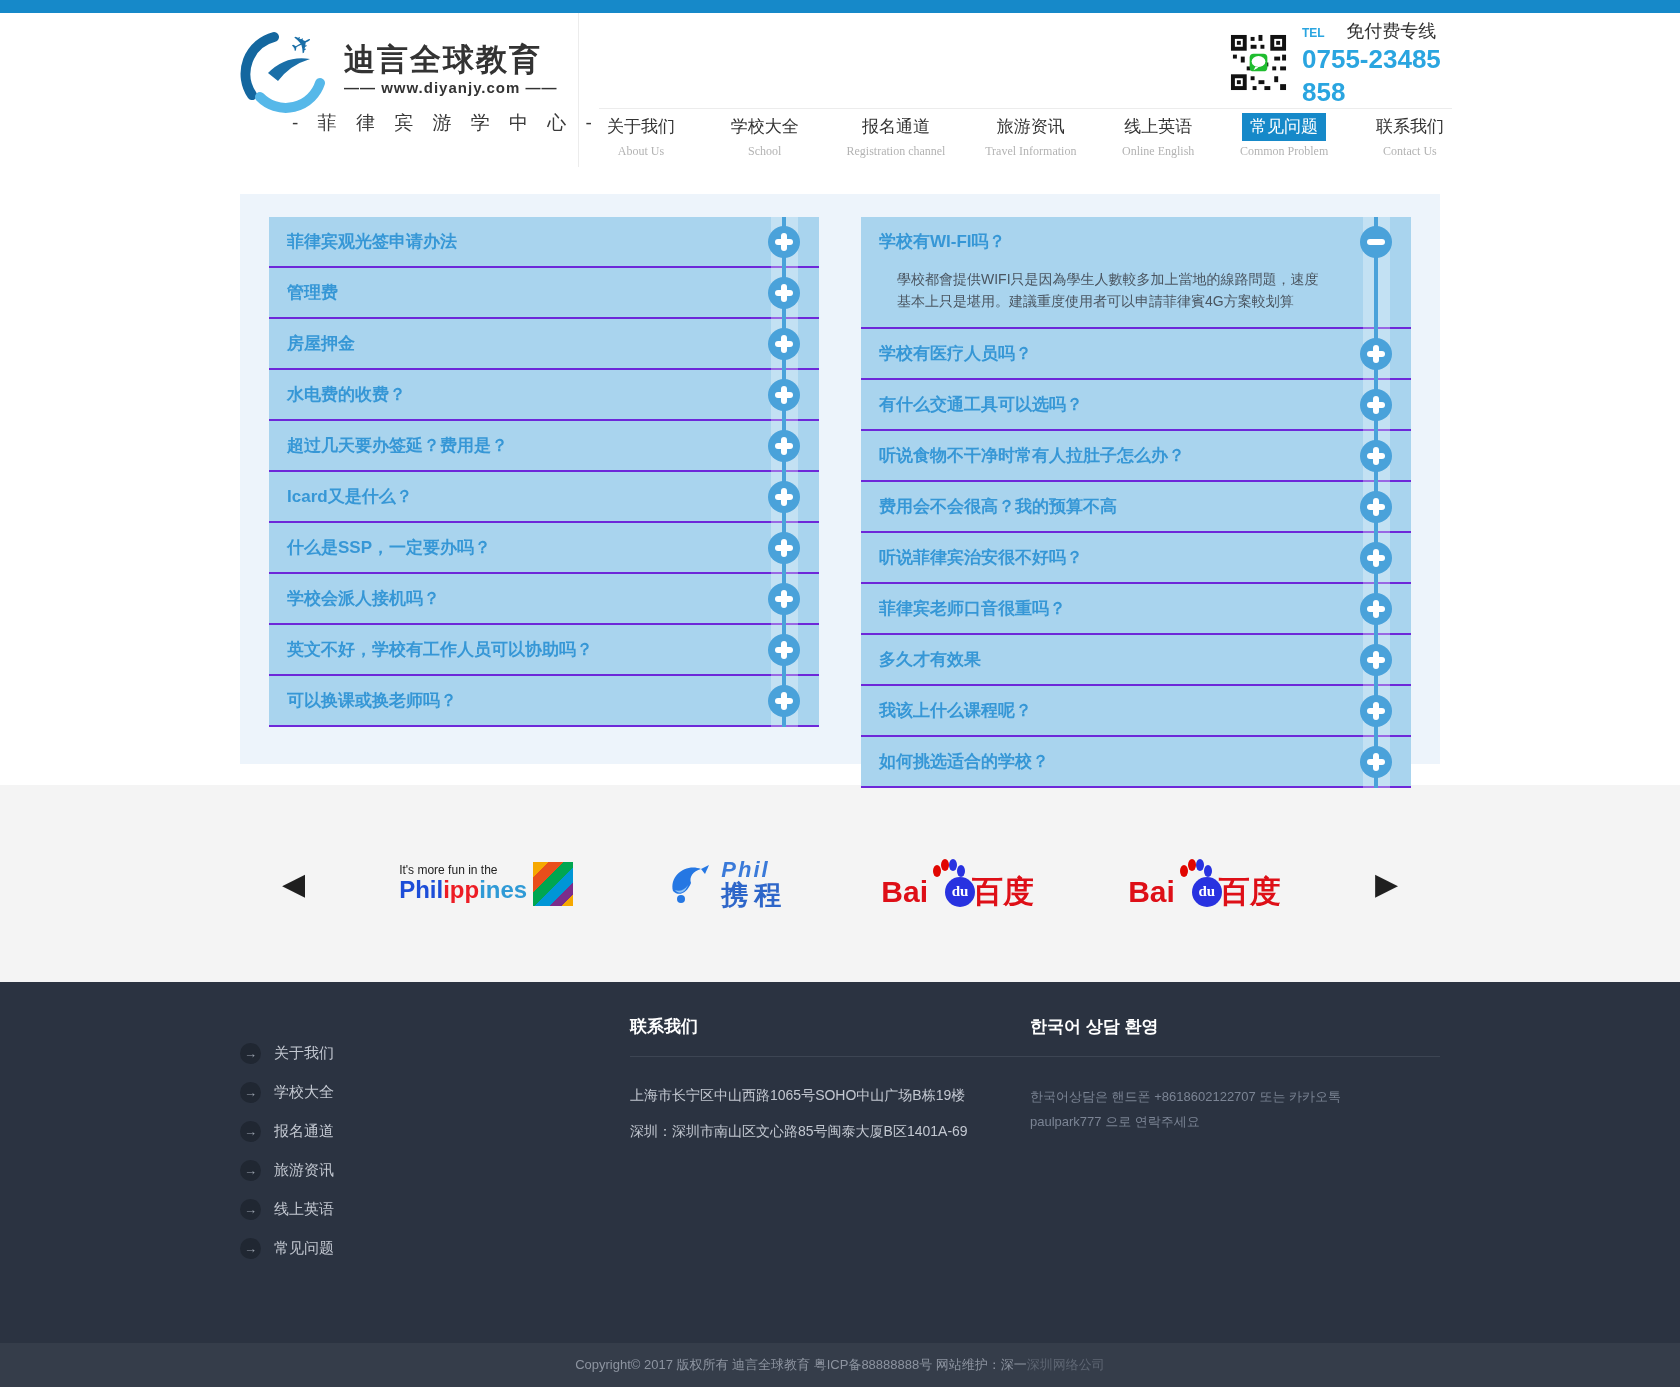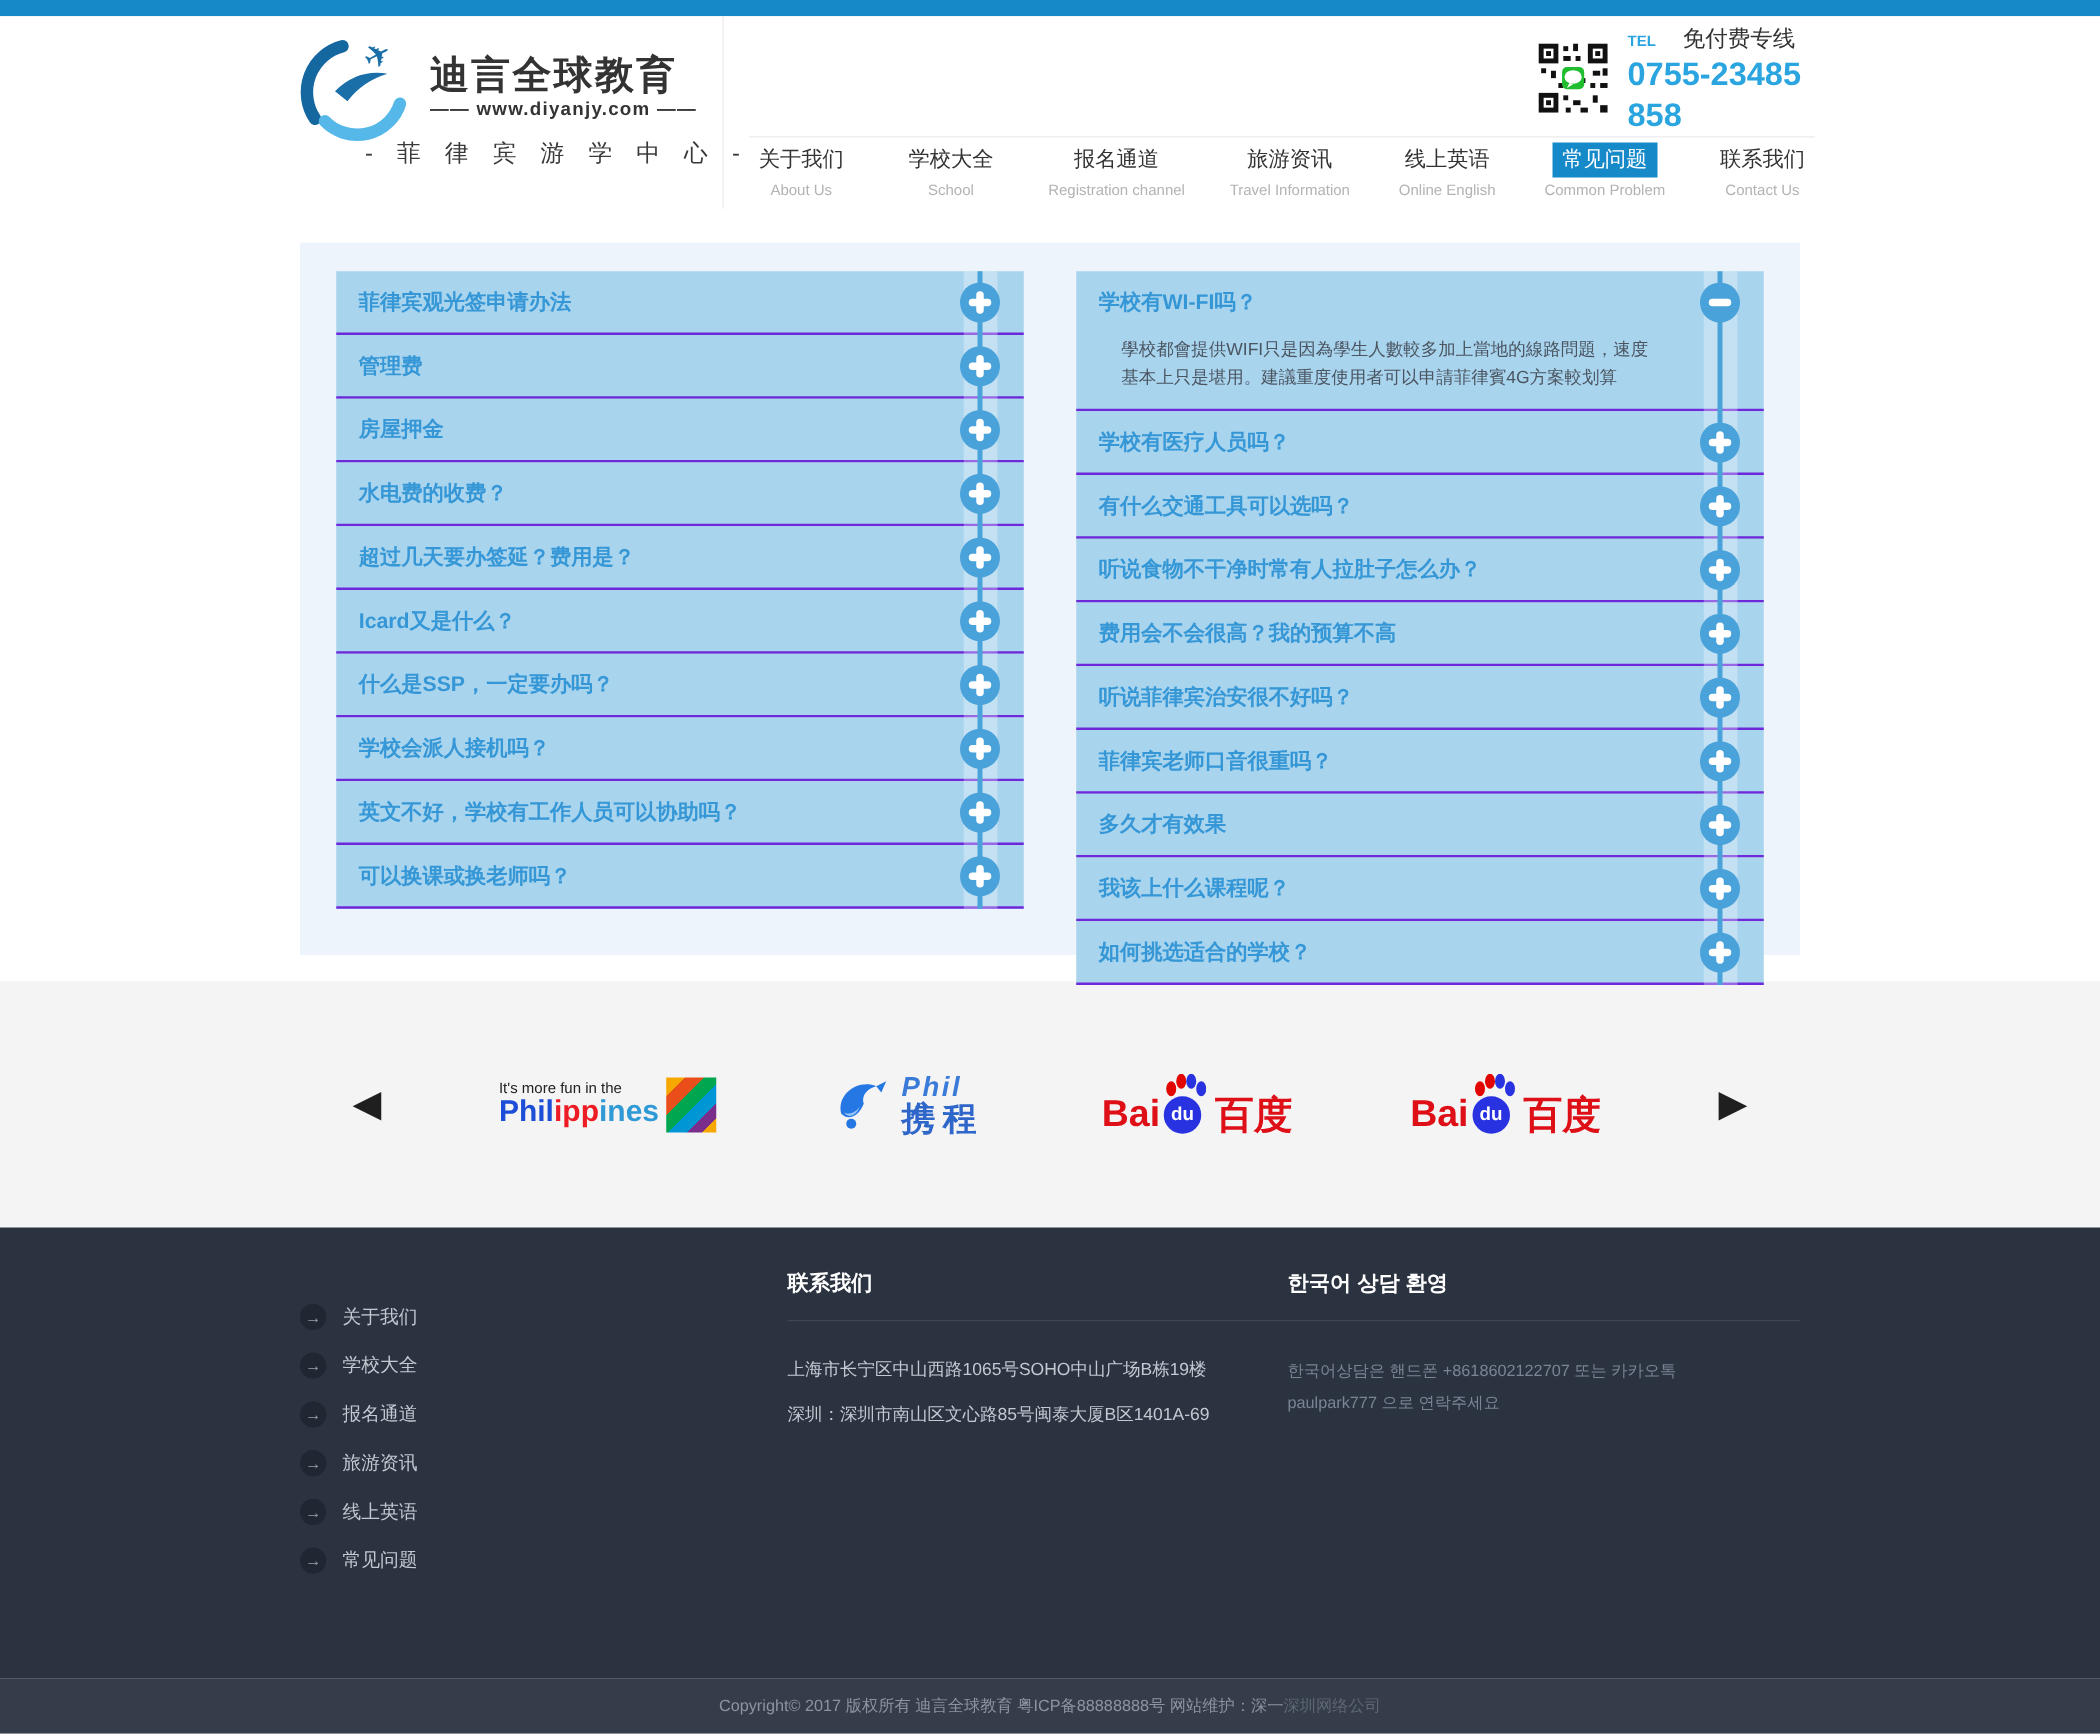--- a/index.html
+++ b/index.html
@@ -25,21 +25,21 @@
   .qr { width:59px; height:59px; margin-top:12px; }
   .hot-text { width:150px; }
   .hot-label { line-height:20px; }
   .tel-small { color:#2aa5e0; font-size:12px; font-weight:bold; }
   .free-label { color:#333; font-size:18px;margin-left:17px; }
   .phone { color:#2aa5e0; font-size:26px; font-weight:bold; line-height:1.25; width:140px; word-break:break-all; }
 
   nav { flex:1; display:flex; align-items:center; justify-content:space-between; padding:4px 0 8px; }
   .nav-item { list-style:none; text-align:center; cursor:pointer; }
   .nav-cn { display:inline-block; font-size:17px; color:#333; line-height:28px; padding:0 8px; }
-  .nav-en { display:block; font-size:12px; color:#b3b3b3; margin-top:3px; }
+  .nav-en { display:block; font-size:12px; color:#b3b3b3; margin-top:3px;font-family:Liberation Serif, serif; }
   .nav-item.active .nav-cn { background:#1689c9; color:#fff; }
 
   
   .faq-section { background:#fff; padding:27px 0 21px; }
   .faq-wrap { width:1200px; margin:0 auto; background:#edf4fb; height:570px;
               padding:23px 29px 0; display:flex; gap:42px; align-items:flex-start; }
   .faq-panel { flex:1; position:relative; }
   .faq-panel::before { content:""; position:absolute; top:0; bottom:0; right:21px; width:27px;
                        background:rgba(255,255,255,.3); z-index:1; pointer-events:none; }
   .faq-panel::after  { content:""; position:absolute; top:0; bottom:0; right:33px; width:4px;
@@ -71,23 +71,23 @@
 
   .ctrip-icon { width:46px; height:46px; margin-right:8px; }
   .ctrip-text { line-height:1.05; }
   .ctrip-latin { font-size:22px; font-weight:bold; font-style:italic; color:#3a7ad9; letter-spacing:2px; }
   .ctrip-cn { font-size:27px; font-weight:bold; color:#2e66c9; letter-spacing:6px; }
 
   .baidu { align-items:flex-end; }
   .bd-bai { font-size:30px; font-weight:bold; color:#de0f17; line-height:1; }
   .bd-du-wrap { position:relative; width:34px; height:46px; margin:0 3px; }
   .bd-paw { position:absolute; top:-2px; left:0; }
-  .bd-du { position:absolute; bottom:0; left:0; width:30px; height:30px; border-radius:50%;
+  .bd-du { position:absolute; bottom:0; left:14px; width:30px; height:30px; border-radius:50%;
            background:#2832e0; color:#fff; font-weight:bold; font-size:15px;
-           display:flex; align-items:center; justify-content:center; }
+           display:flex; align-items:center; justify-content:center;font-family:Liberation Serif, serif; }
   .bd-cn { font-size:31px; font-weight:bold; color:#de0f17; line-height:1; margin-left:4px; }
 
   
   footer { background:#2b3341; height:361px; padding-top:33px; }
   .footer-inner { width:1200px; margin:0 auto; display:flex; }
   .fcol-menu { width:390px; } .fcol-contact { width:400px; } .fcol-kr { width:410px; }
   .ftitle { color:#fff; font-size:17px; font-weight:bold; padding-bottom:18px;
             border-bottom:1px solid #3d4553; }
   .fmenu { margin-top:28px; }
   .fmenu-item { list-style:none; display:flex; align-items:center; margin-bottom:18px; cursor:pointer; }

